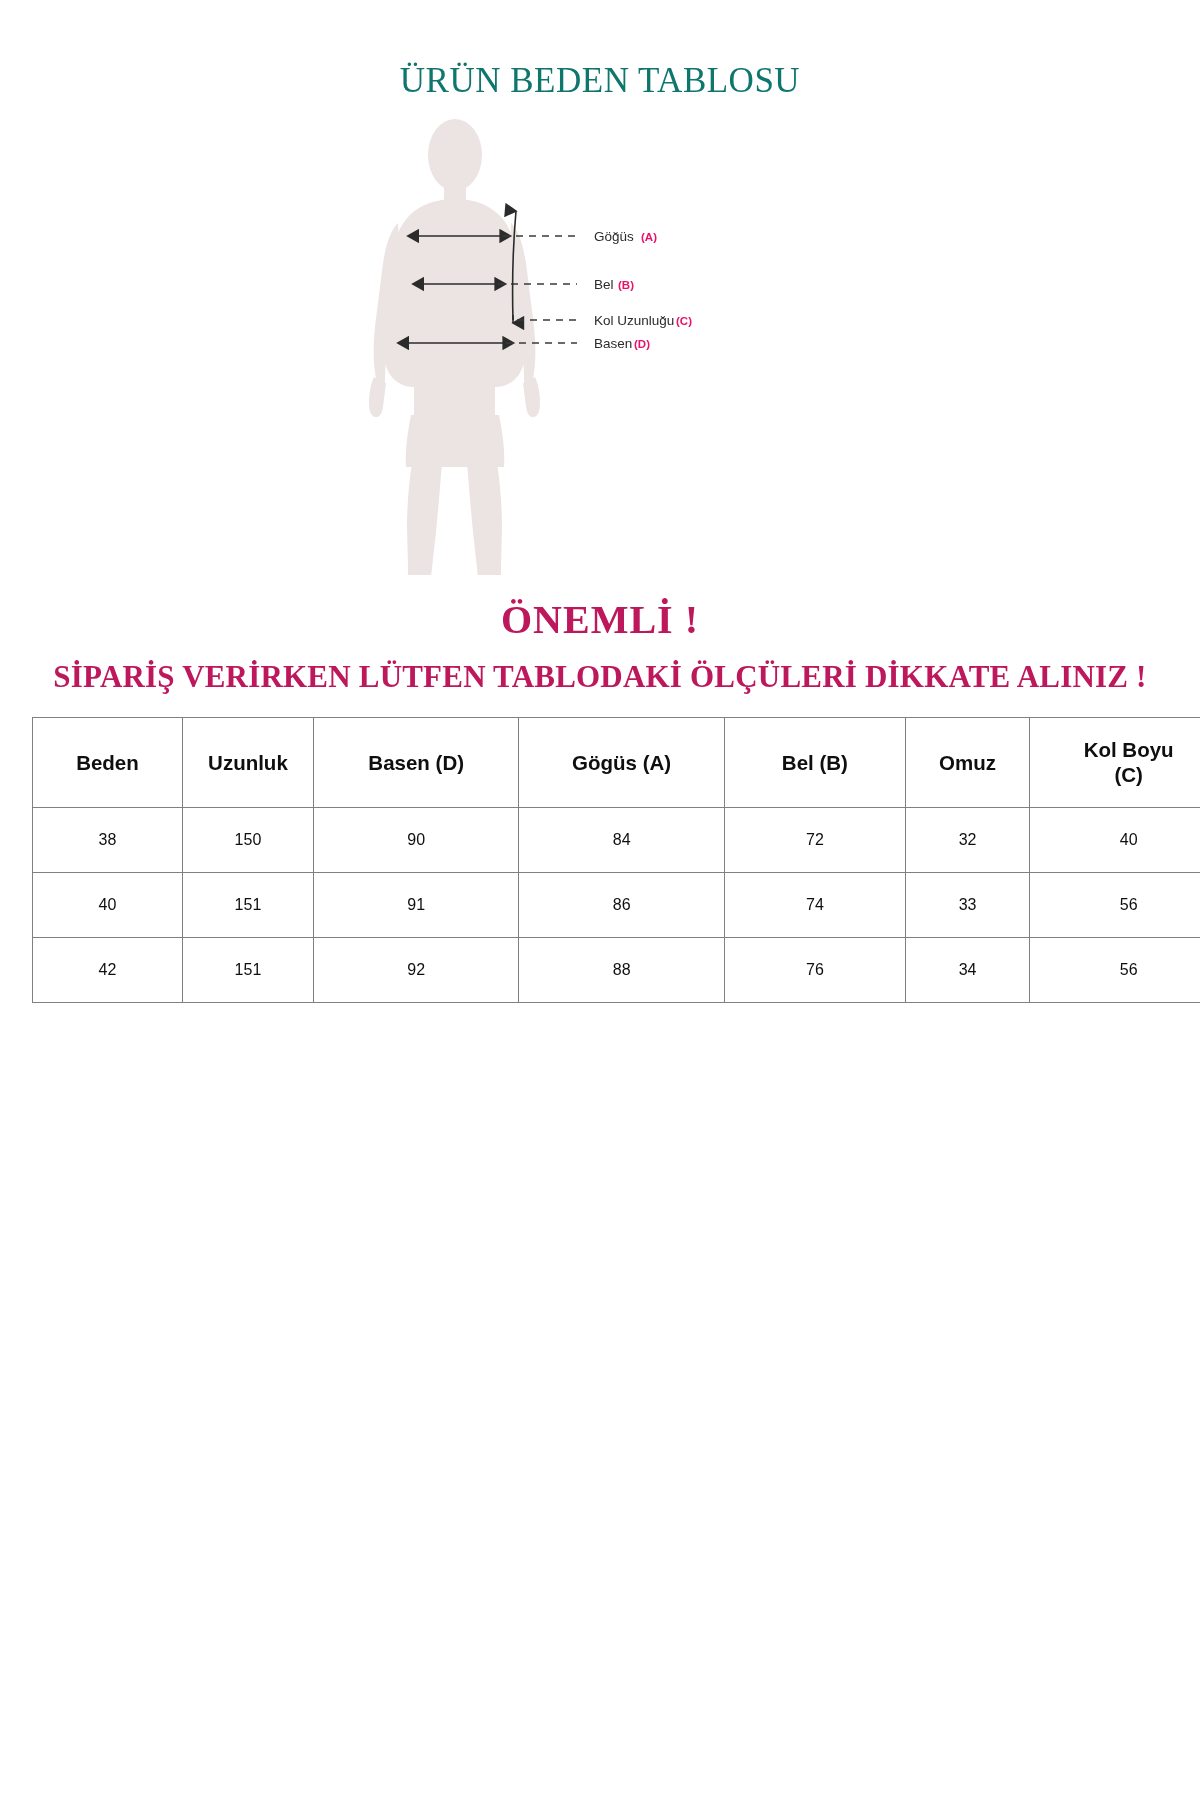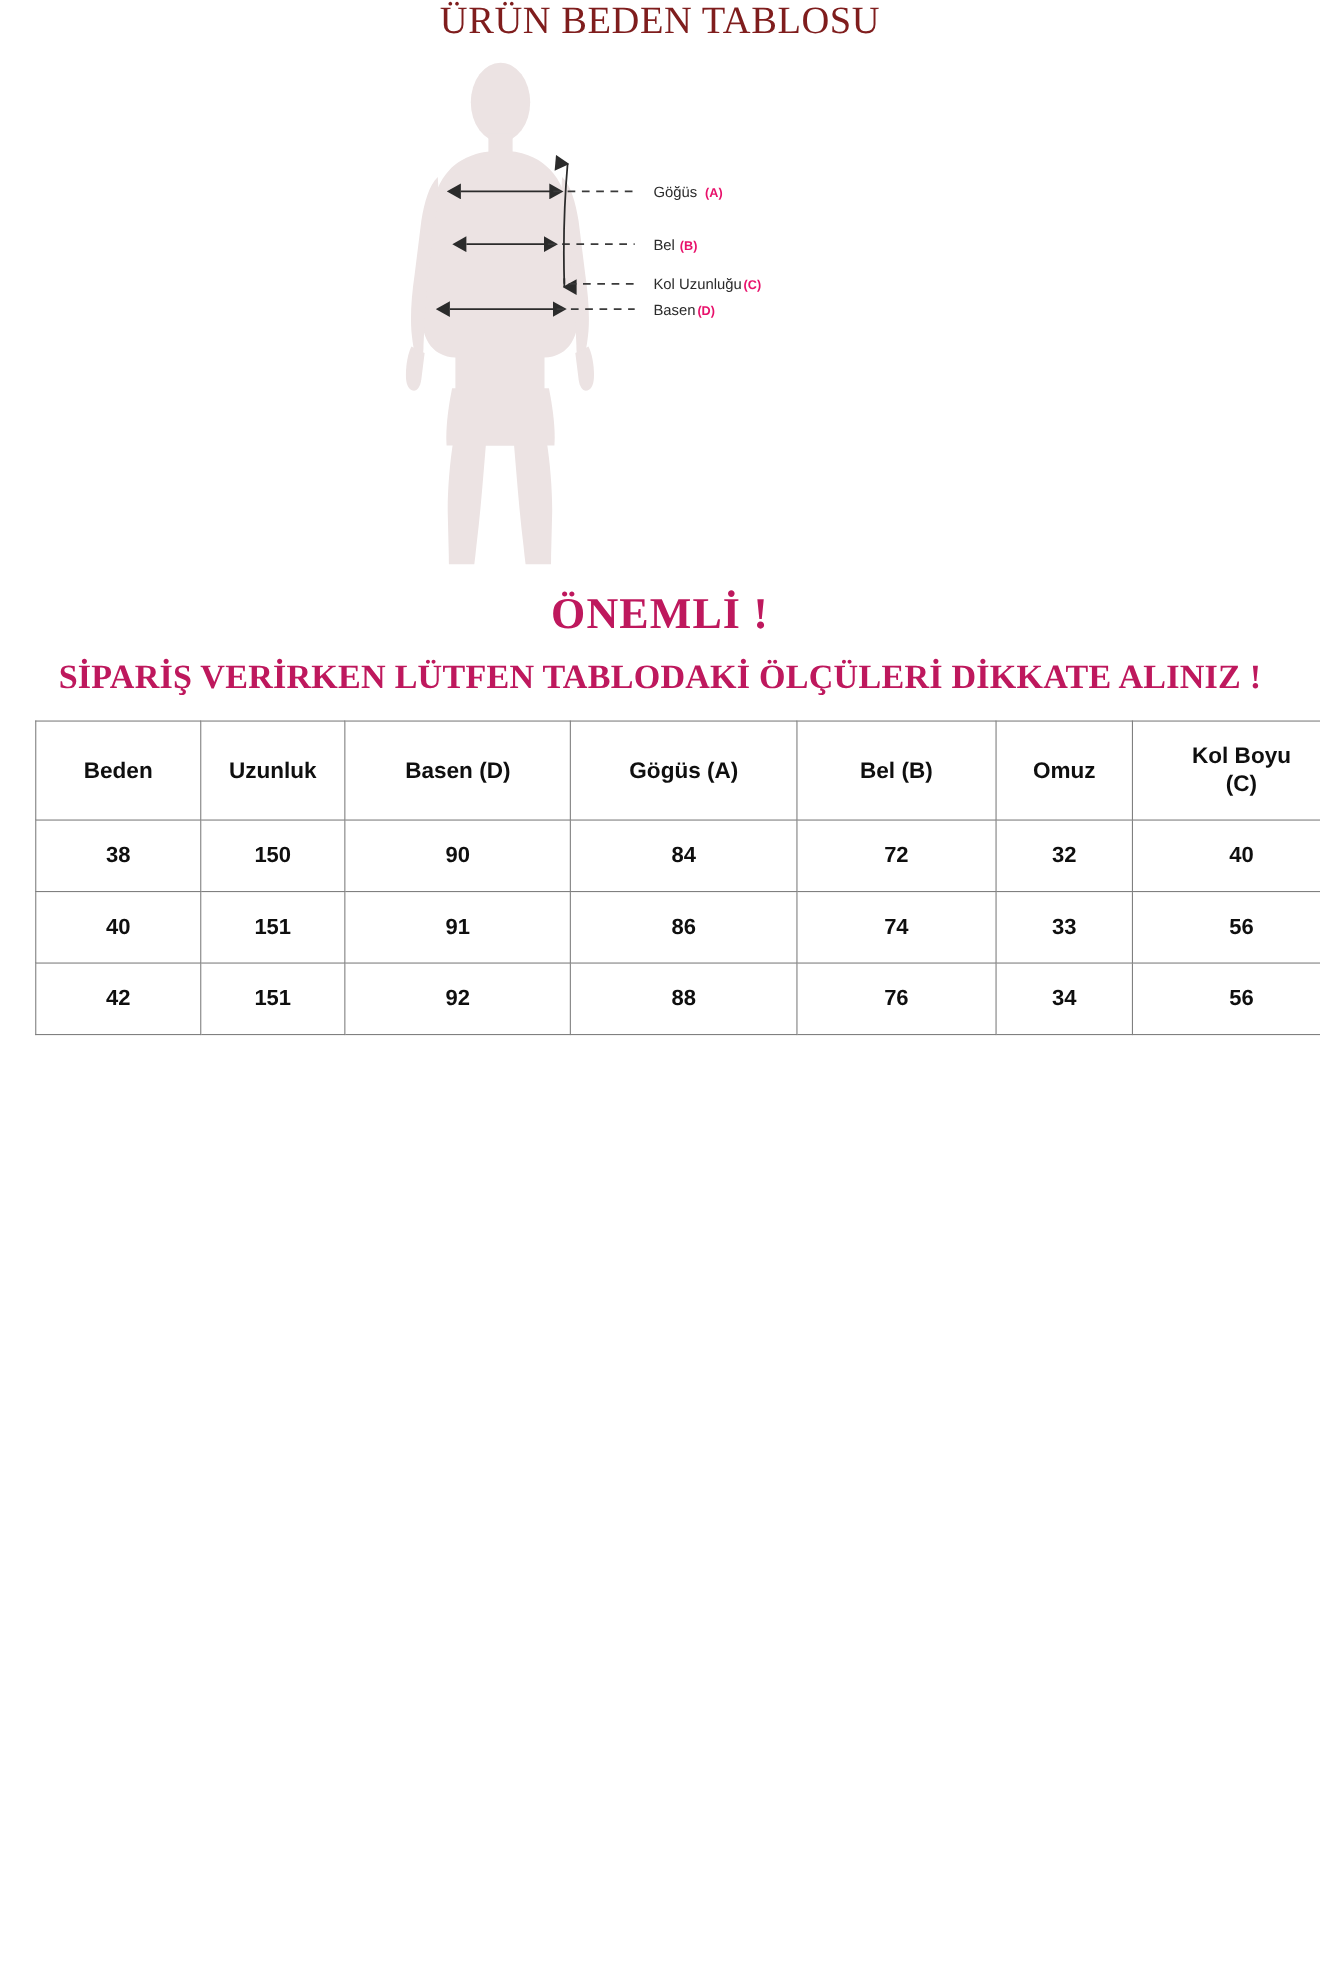--- a/index.html
+++ b/index.html
@@ -15,23 +15,24 @@
     position: relative;
     overflow: hidden;
   }
 
   
   .page-title {
     font-family: "Liberation Serif", serif;
     font-size: 35px;
     font-weight: 400;
     text-align: center;
-    color: #7f1d1d;
+    color: #0f766e;
     letter-spacing: 0.5px;
     margin: 0;
+    padding-top: 62px;
     line-height: 1.1;
   }
 
   
   .figure-wrap {
     position: relative;
     width: 100%;
     height: 460px;
     margin-top: 14px;
   }
@@ -80,22 +81,22 @@
     color: #0f0f0f;
   }
   table.size-table th {
     font-size: 20.5px;
     font-weight: bold;
     height: 90px;
     padding: 4px 2px;
     line-height: 1.18;
   }
   table.size-table td {
-    font-size: 20px;
-    font-weight: 700;
+    font-size: 16px;
+    font-weight: 400;
     height: 65px;
     padding: 2px;
   }
   col.c-beden   { width: 135px; }
   col.c-uzunluk { width: 118px; }
   col.c-basen   { width: 185px; }
   col.c-gogus   { width: 185px; }
   col.c-bel     { width: 163px; }
   col.c-omuz    { width: 112px; }
   col.c-kol     { width: 178px; }

